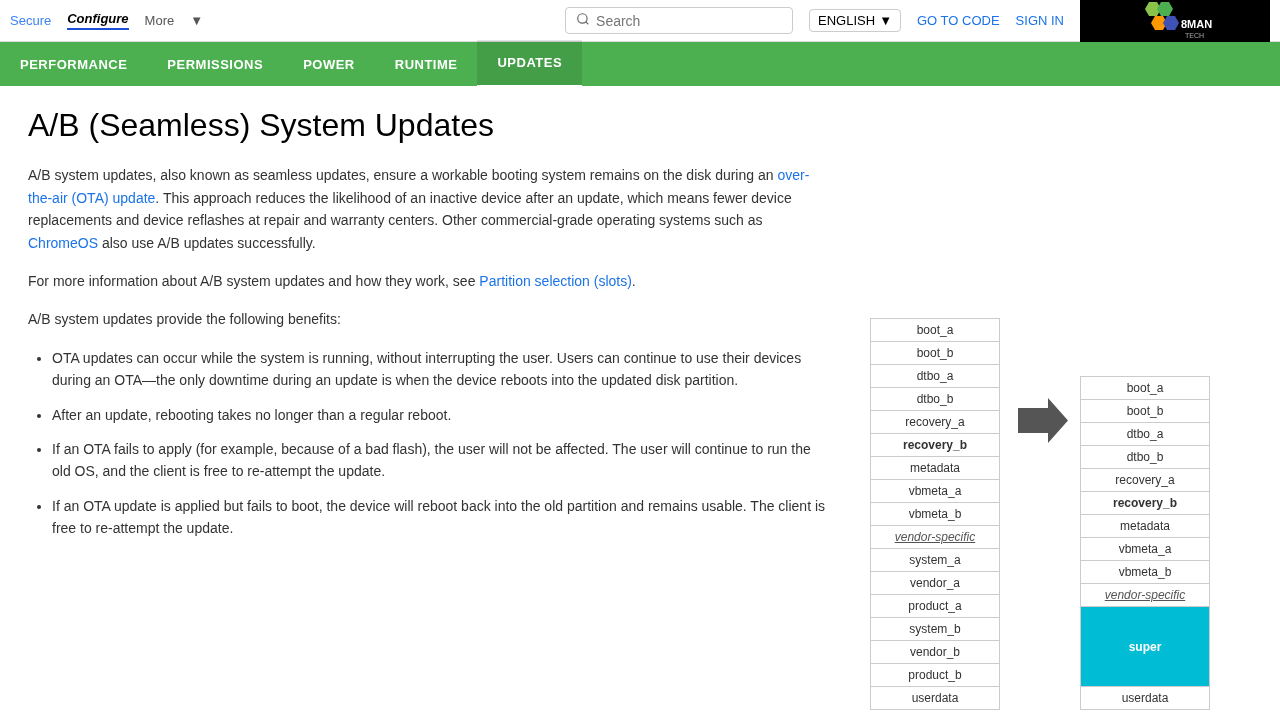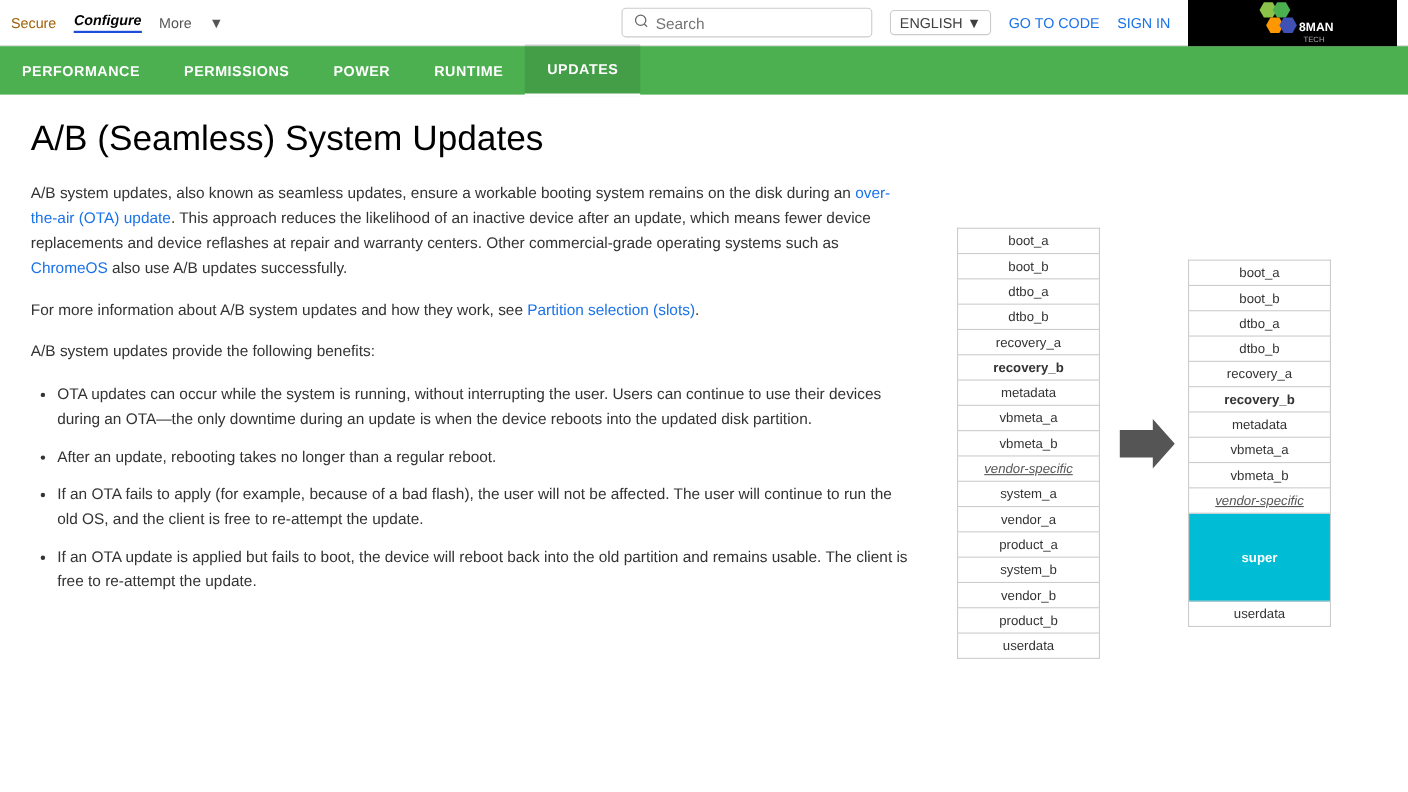--- a/index.html
+++ b/index.html
@@ -10,21 +10,21 @@
       display: flex;
       align-items: center;
       height: 42px;
       background: #fff;
       border-bottom: 1px solid #ddd;
       padding: 0 10px;
       gap: 16px;
     }
     .nav-link {
       font-size: 13px;
-      color: #a16207;
+      color: #3b82f6;
       cursor: pointer;
       text-decoration: none;
     }
     .nav-link.active {
       color: #000;
       font-weight: bold;
       border-bottom: 2px solid #1d4ed8;
       padding-bottom: 2px;
       font-style: italic;
     }
@@ -54,21 +54,21 @@
       font-size: 14px;
       color: #666;
       background: transparent;
       width: 100%;
     }
     .lang-selector {
       display: flex;
       align-items: flex-end;
       gap: 4px;
       font-size: 13px;
-      color: #404040;
+      color: #000000;
       border: 1px solid #ccc;
       border-radius: 4px;
       padding: 3px 8px;
       cursor: pointer;
     }
     .go-to-code {
       font-size: 13px;
       color: #1a73e8;
       text-decoration: none;
       font-weight: 500;
@@ -162,21 +162,21 @@
       color: #333;
       margin-bottom: 12px;
     }
 
     
     #right-sidebar {
       width: 420px;
       min-width: 420px;
       padding: 10px 10px;
       display: flex;
-      align-items: center;
+      align-items: flex-end;
       gap: 10px;
       overflow: hidden;
     }
 
     .partition-table {
       border: 1px solid #ccc;
       border-collapse: collapse;
       width: 130px;
       font-size: 12px;
     }

